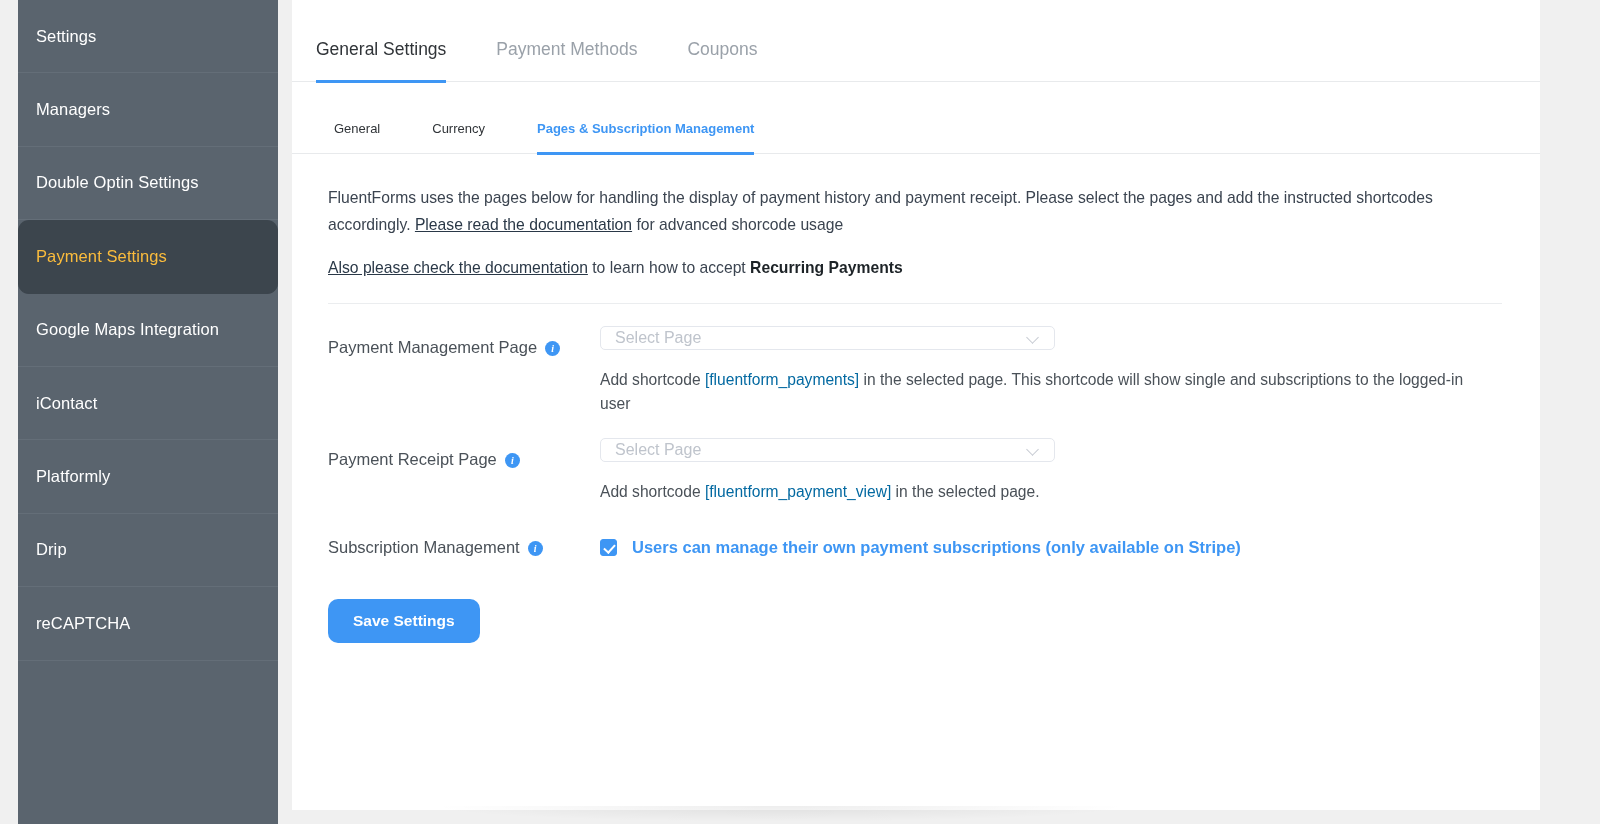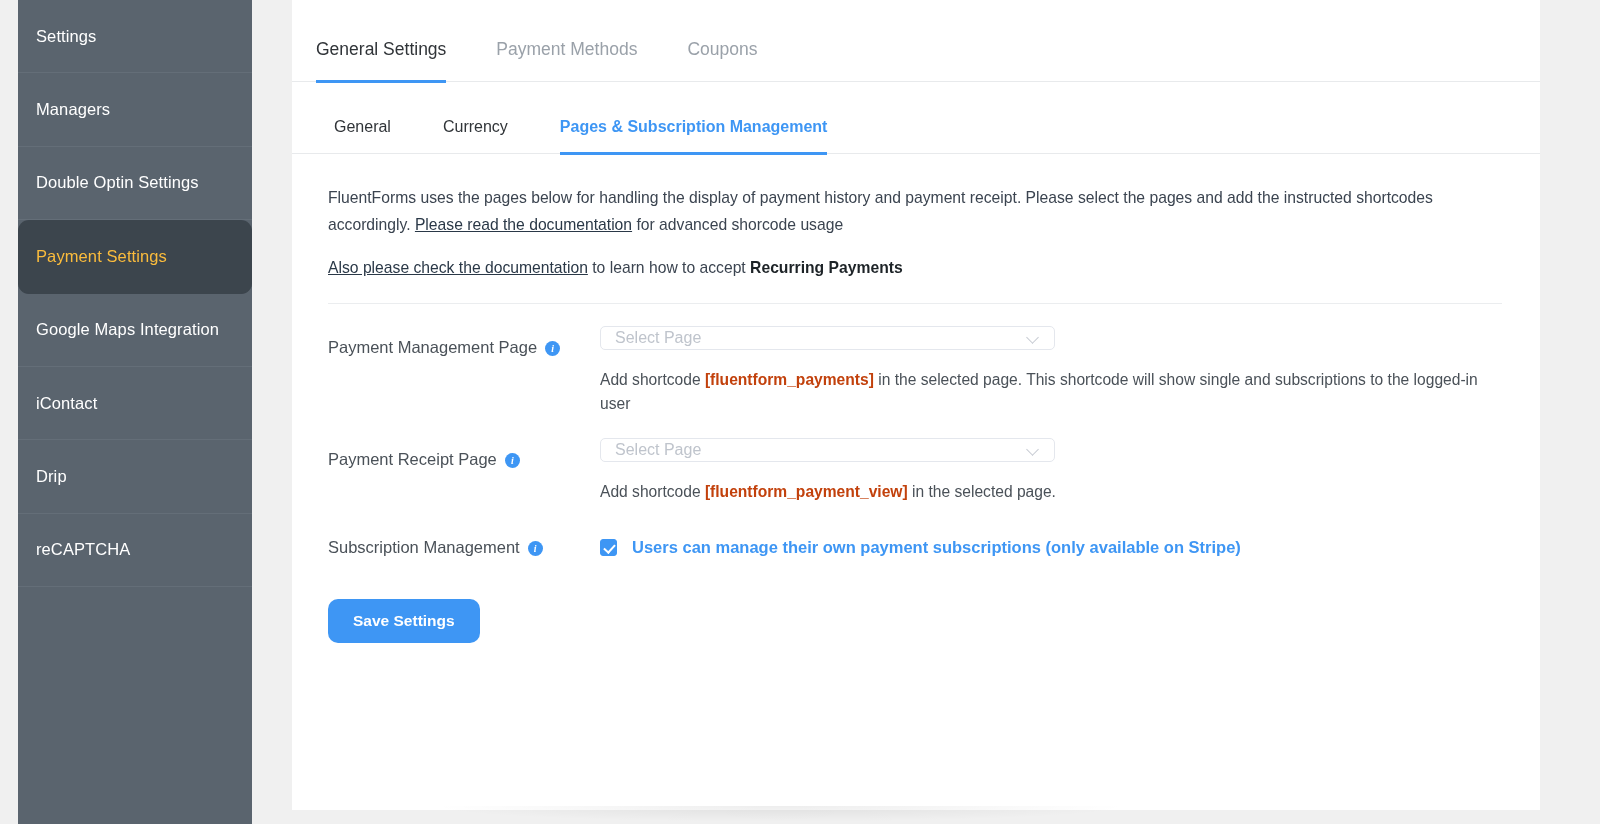--- a/index.html
+++ b/index.html
@@ -7,21 +7,21 @@
     width: 1600px; height: 824px;
     background: #f0f0f0;
     font-family: "Liberation Sans", sans-serif;
     overflow: hidden;
   }
   .app { position: relative; width: 1600px; height: 824px; display: flex; }
 
   
   .sidebar {
     position: absolute;
-    left: 18px; top: 0; width: 234px; height: 824px;
+    left: 18px; top: 0; width: 260px; height: 824px;
     background: #5a646e;
     overflow: hidden;
   }
   .side-item {
     height: 73.4px;
     display: flex; align-items: center;
     padding-left: 18px;
     color: #ffffff;
     font-size: 16.5px;
     letter-spacing: .1px;
@@ -77,21 +77,21 @@
 
   
   .tabs-sub {
     display: flex;
     align-items: flex-end;
     height: 72px;
     padding-left: 42px;
     border-bottom: 1px solid #e8eaec;
   }
   .tab-sub {
-    font-size: 16px;
+    font-size: 13px;
     color: #303438;
     padding: 0 0 16px 0;
     margin-right: 52px;
     cursor: pointer;
     border-bottom: 3px solid transparent;
     margin-bottom: -2px;
     white-space: nowrap;
   }
   .tab-sub.active {
     color: #3e96f4;
@@ -183,21 +183,21 @@
     border-bottom: 1.6px solid #c6cad2;
     transform: rotate(45deg);
   }
   .help {
     margin-top: 18px;
     font-size: 15.6px;
     line-height: 24px;
     color: #4a5158;
     max-width: 890px;
   }
-  .help b { font-weight: bold; color: #c2410c; }
+  .help b { font-weight: normal; color: #0369a1; }
 
   
   .cb-line { display: flex; align-items: center; padding-top: 12px; }
   .cbox {
     width: 17px; height: 17px;
     border-radius: 3px;
     background: #3e96f4;
     border: 1px solid #3e96f4;
     position: relative;
     cursor: pointer;
@@ -253,20 +253,23 @@
       <div class="side-item active">
         <span>Payment Settings</span>
       </div>
       <div class="side-item">
         <span>Google Maps Integration</span>
       </div>
       <div class="side-item">
         <span>iContact</span>
       </div>
       <div class="side-item">
+        <span>Platformly</span>
+      </div>
+      <div class="side-item">
         <span>Drip</span>
       </div>
       <div class="side-item">
         <span>reCAPTCHA</span>
       </div>
     </nav>
 
   <main class="content">
 
     <div class="tabs-main" id="tabs-main">

